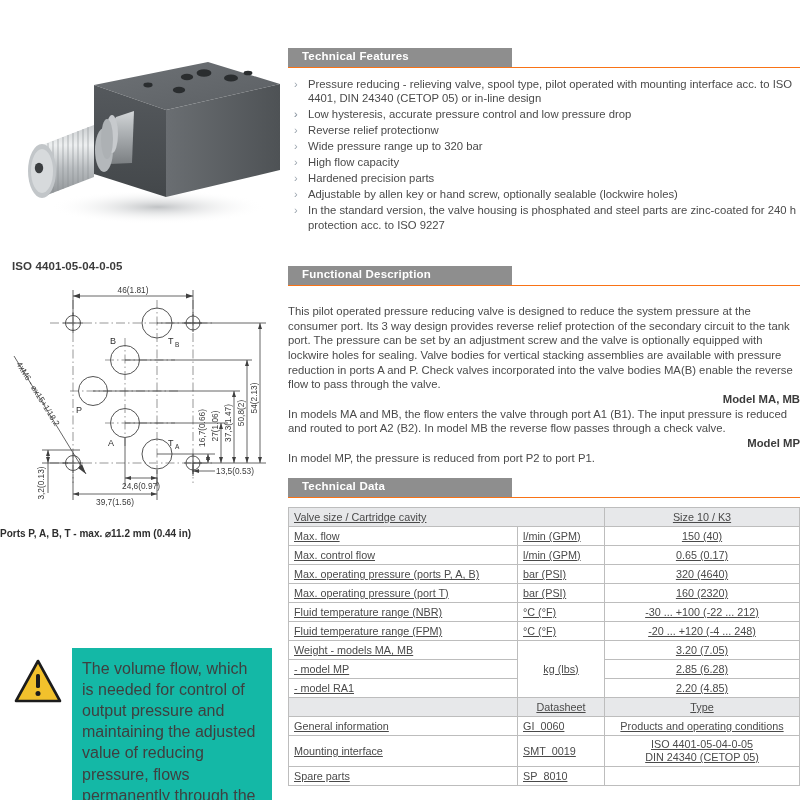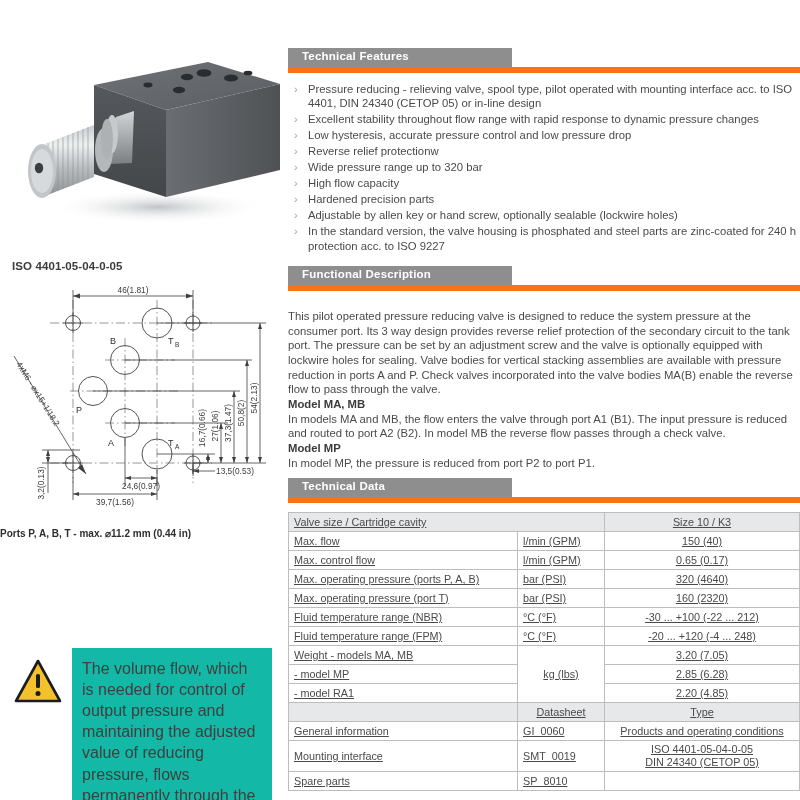--- a/index.html
+++ b/index.html
@@ -43,21 +43,21 @@
     padding:10px 10px 12px 10px;
     box-sizing:border-box;
     font-size:16px;line-height:1.32;color:#3f3f3f;
   }
 
   
   .right-col{position:absolute;left:288px;top:0;width:512px;height:800px;}
 
   .sec-head{
     position:relative;height:19px;margin-bottom:0;
-    border-bottom:6px solid #f97316;
+    border-bottom:1px solid #f97316;
   }
   .sec-head .bar{
     position:absolute;left:0;top:0;height:19px;width:224px;
     background:#8e8e8e;
   }
   .sec-head .txt{
     position:absolute;left:14px;top:2px;
     font-size:11.5px;font-weight:bold;color:#ffffff;
     letter-spacing:.2px;
   }
@@ -68,21 +68,21 @@
     position:relative;padding-left:20px;margin-bottom:1.5px;
     font-size:11.3px;line-height:1.28;color:#4a4a4a;
   }
   .features li .chev{
     position:absolute;left:6px;top:0px;color:#9aa4ad;font-size:11px;
   }
 
   
   .fd-body{margin-top:18px;font-size:11.3px;line-height:1.30;color:#4a4a4a;}
   .fd-body p{margin:0;}
-  .fd-body .sub{font-weight:bold;color:#3b3b3b;}
+  .fd-body .sub{font-weight:bold;color:#3b3b3b;text-align:right;}
 
   
   table.tdata{
     border-collapse:collapse;width:512px;margin-top:9px;
     font-size:10.8px;color:#4a4a4a;
   }
   table.tdata td{
     border:1px solid #bdbdbd;
     padding:2px 5px;
     height:14px;
@@ -335,21 +335,21 @@
 
   <div class="right-col">
 
     <div style="position:absolute;left:0;top:48px;width:512px;">
       <div class="sec-head">
         <div class="bar"></div>
         <div class="txt">Technical Features</div>
       </div>
       <ul class="features">
         <li><span class="chev">›</span><span>Pressure reducing - relieving valve, spool type, pilot operated with mounting interface acc. to ISO 4401, DIN 24340 (CETOP 05) or in-line design</span></li>
-        <li><span class="chev">›</span><span>Excellent stability throughout flow range with rapid response to dynamic pressure changes</span></li>
+        <li><span class="chev">›</span></li>
         <li><span class="chev">›</span><span>Low hysteresis, accurate pressure control and low pressure drop</span></li>
         <li><span class="chev">›</span><span>Reverse relief protectionw</span></li>
         <li><span class="chev">›</span><span>Wide pressure range up to 320 bar</span></li>
         <li><span class="chev">›</span><span>High flow capacity</span></li>
         <li><span class="chev">›</span><span>Hardened precision parts</span></li>
         <li><span class="chev">›</span><span>Adjustable by allen key or hand screw, optionally sealable (lockwire holes)</span></li>
         <li><span class="chev">›</span><span>In the standard version, the valve housing is phosphated and steel parts are zinc-coated for 240 h protection acc. to ISO 9227</span></li>
       </ul>
     </div>
 

